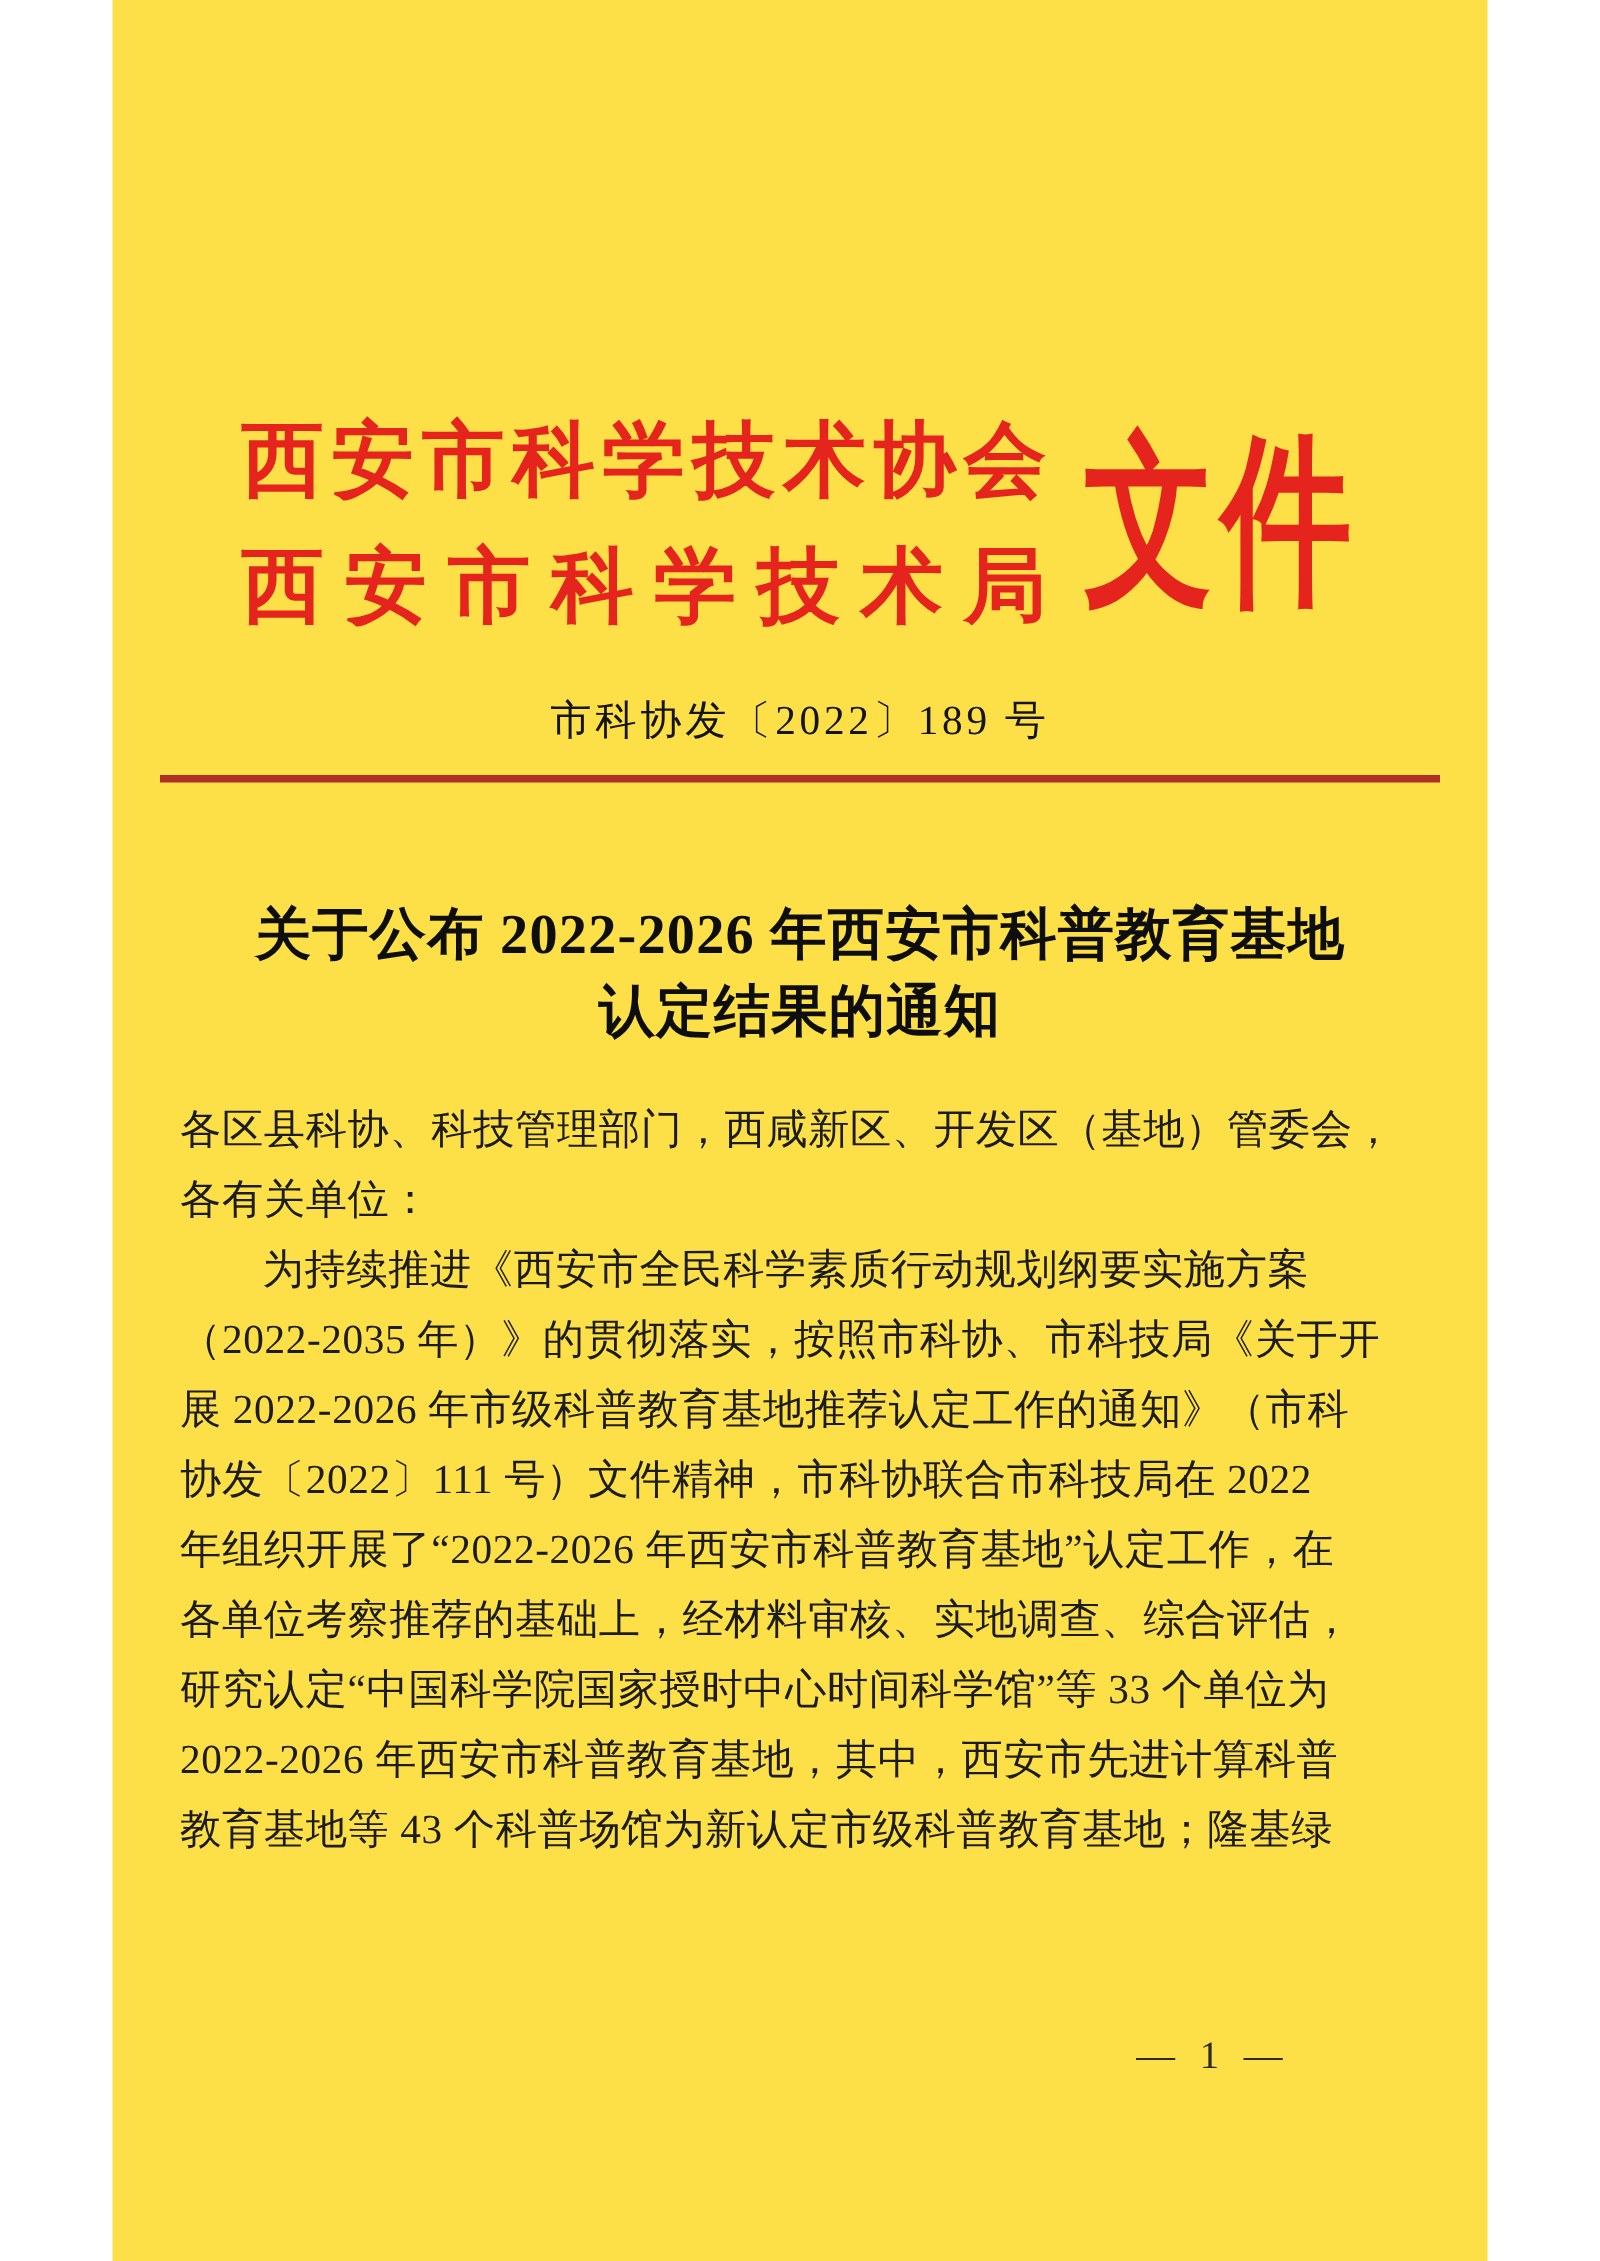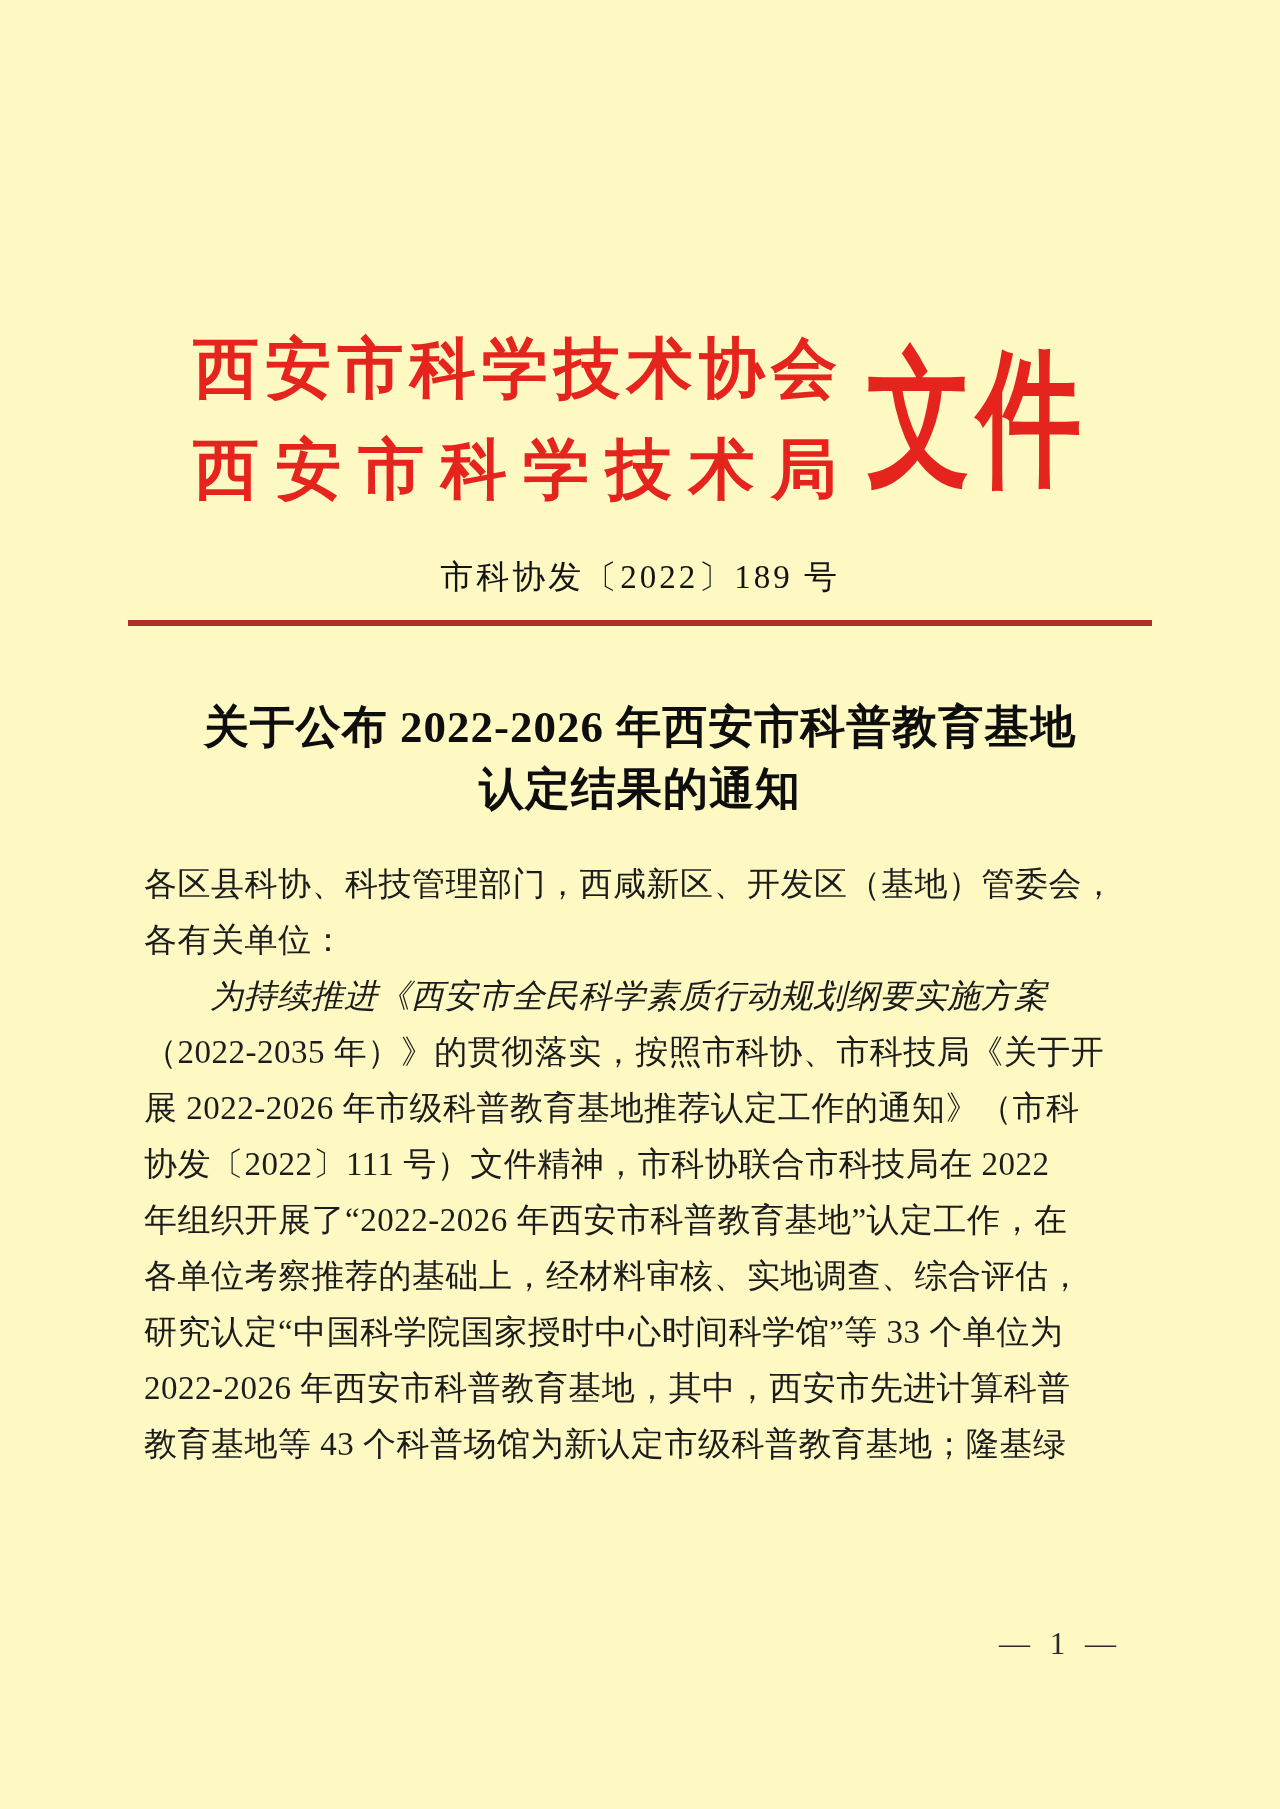--- a/index.html
+++ b/index.html
@@ -1,23 +1,23 @@
 <!DOCTYPE html>
 <html><head>
 <meta charset="utf-8">
 <style>
   * { margin: 0; padding: 0; box-sizing: border-box; }
   html, body { background: #ffffff; }
 
   .page {
     position: relative;
-    width: 1280px;
+    width: 1100px;
     height: 1809px;
     margin: 0 auto;
-    background: #fef9c3;
+    background: #fde047;
     font-family: "Liberation Serif", "DejaVu Serif", serif;
     color: #1c1c1c;
     overflow: hidden;
   }
 
   
   .letterhead {
     margin-top: 318px;
     display: flex;
     justify-content: center;
@@ -65,21 +65,21 @@
   
   .red-rule {
     margin: 22px auto 0 auto;
     width: 1024px;
     height: 6px;
     background: #b02f29;
   }
 
   
   .title {
-    margin-top: 70px;
+    margin-top: 90px;
     text-align: center;
     font-size: 45px;
     font-weight: bold;
     line-height: 62px;
     letter-spacing: 1px;
     color: #0e0e0e;
   }
   .title .t-line { display: block; white-space: nowrap; }
 
   
@@ -87,21 +87,21 @@
     margin: 36px auto 0 auto;
     width: 992px;
     font-size: 33px;
     line-height: 56px;
     color: #1c1c1c;
   }
   .b-line {
     white-space: nowrap;
     letter-spacing: 0.5px;
   }
-  .b-line.indent { text-indent: 2em; font-style: italic; }
+  .b-line.indent { text-indent: 2em; }
 
   
   .page-number {
     position: absolute;
     top: 1626px;
     right: 158px;
     font-size: 31px;
     letter-spacing: 6px;
     color: #2a2a2a;
     white-space: nowrap;

